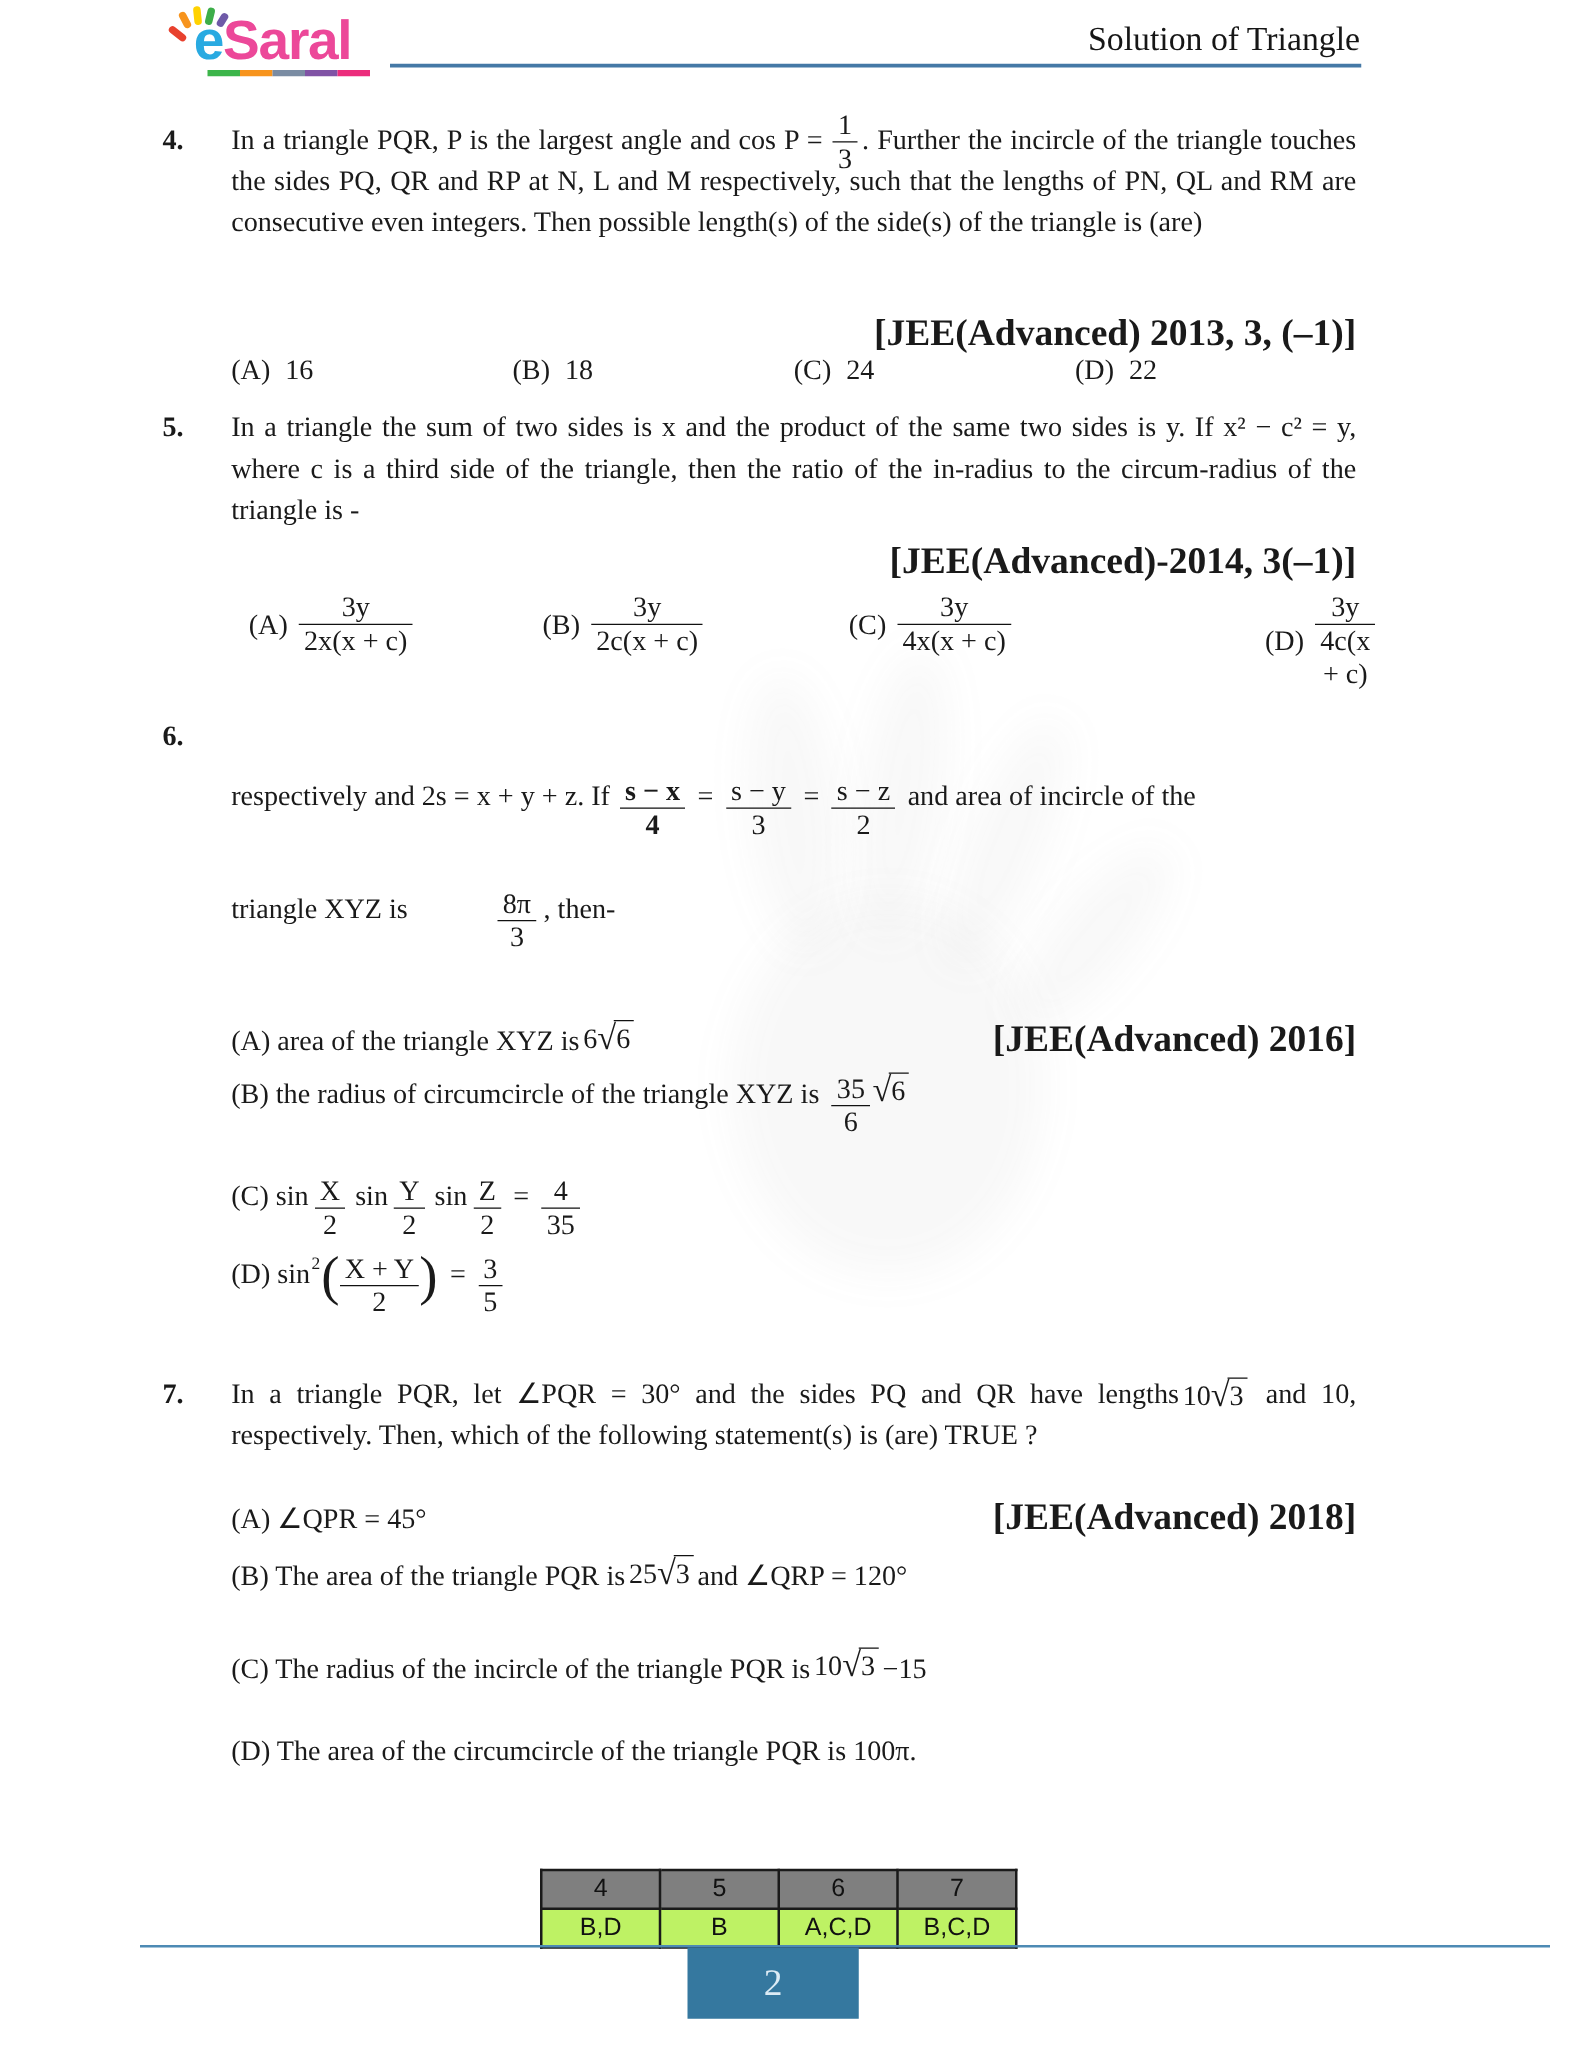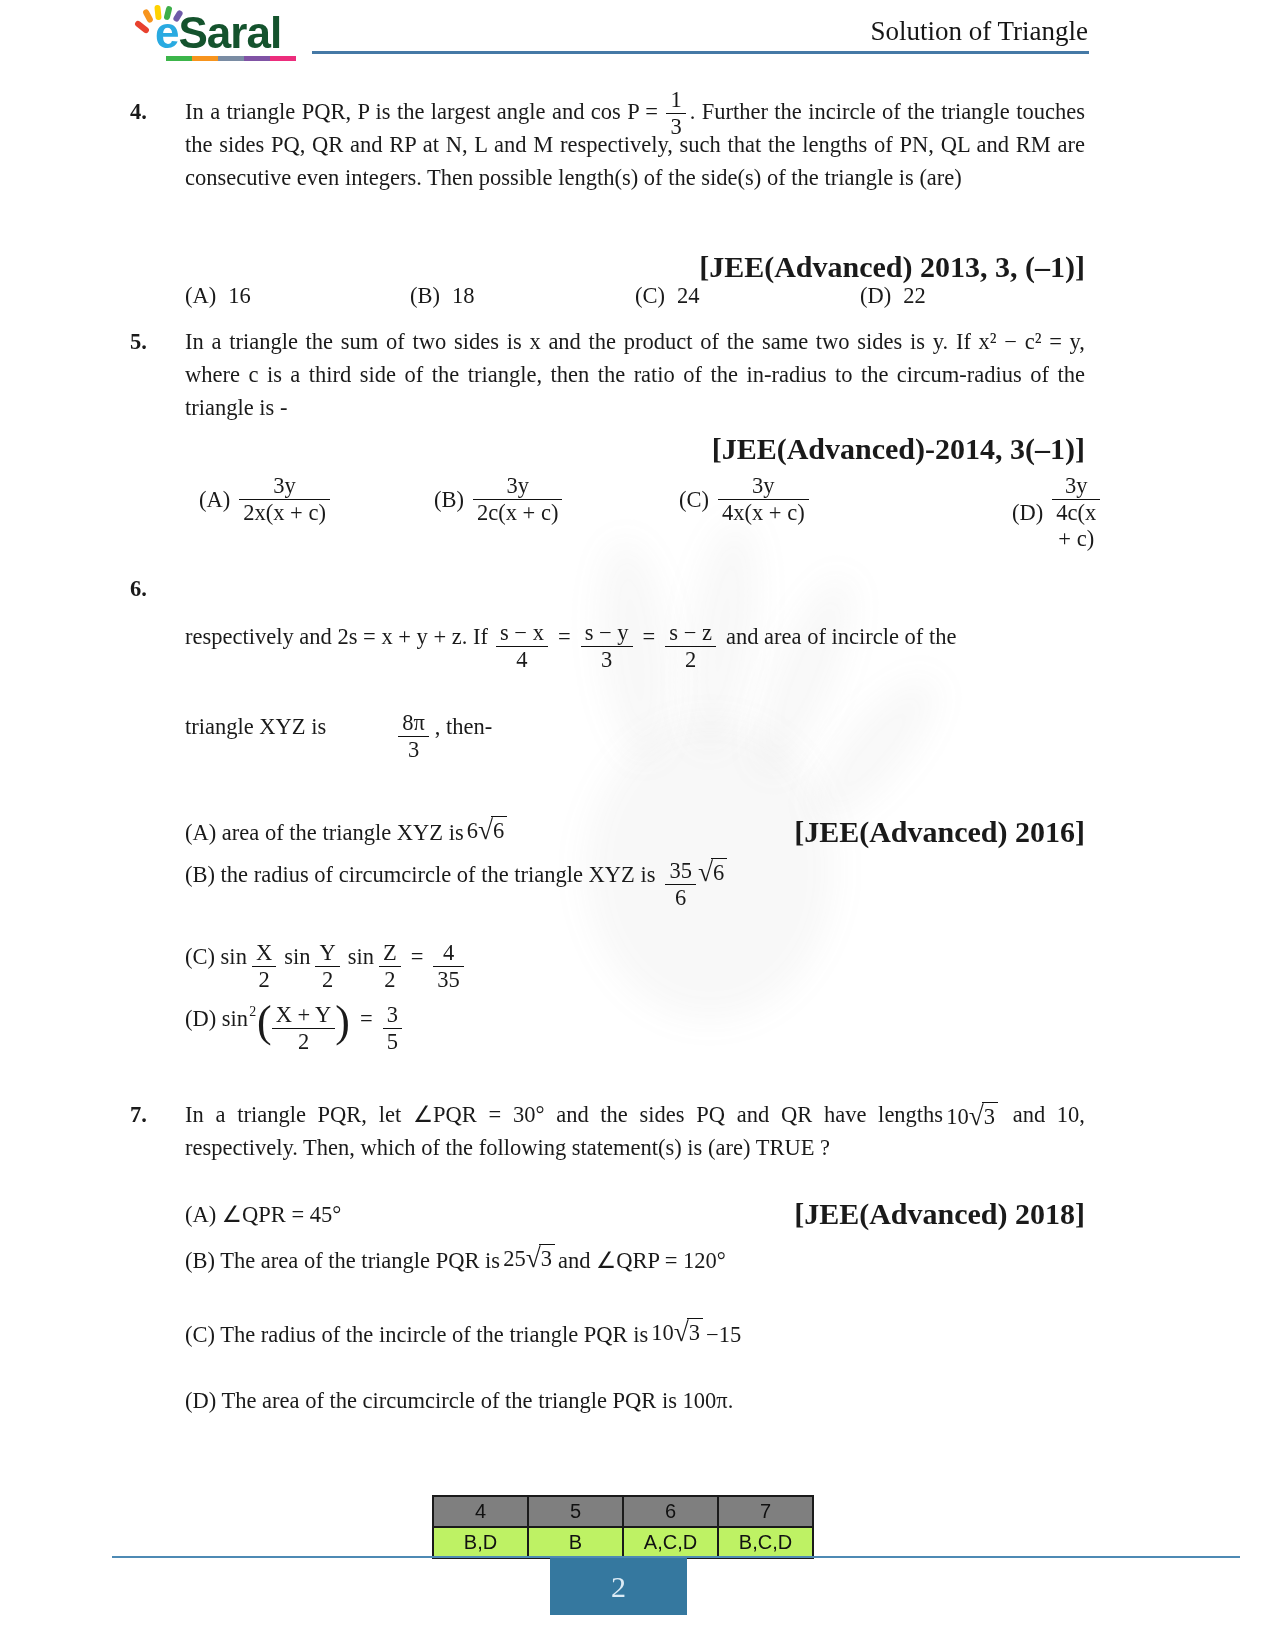--- a/index.html
+++ b/index.html
@@ -7,21 +7,21 @@
         font-family:"Liberation Serif",serif;color:#1a1a1a;}
   
   .logo{position:absolute;left:128px;top:5px;width:190px;height:56px;font-family:"Liberation Sans",sans-serif;}
   .finger{position:absolute;border-radius:4px;}
   .f-red{left:6px;top:19px;width:16px;height:6px;transform:rotate(38deg);background:#e8412e;}
   .f-orange{left:17px;top:4px;width:6px;height:14px;transform:rotate(-28deg);background:#f7941d;}
   .f-yellow{left:27px;top:0px;width:6px;height:15px;transform:rotate(-6deg);background:#ffd200;}
   .f-green{left:37px;top:1px;width:6px;height:14px;transform:rotate(14deg);background:#3dae49;}
   .f-purple{left:47px;top:5px;width:6px;height:12px;transform:rotate(32deg);background:#6f5aa8;}
   .logo-text{position:absolute;left:27px;top:6px;font-size:44px;font-weight:700;line-height:1;letter-spacing:-1px;}
-  .lg-e{color:#29aae1;} .lg-s{color:#14532d;}
+  .lg-e{color:#29aae1;} .lg-s{color:#ec4899;}
   .logo-underline{position:absolute;left:38px;top:51px;display:flex;height:5px;}
   .seg{width:26px;height:5px;}
   .doc-title{position:absolute;top:16px;right:187px;font-size:27px;color:#161616;}
   .header-rule{position:absolute;left:312px;top:51px;width:777px;height:3px;background:#4579a6;}
   
   .wm{position:absolute;background:rgba(125,125,125,0.05);filter:blur(16px);border-radius:50%;}
   
   .q{position:absolute;left:185px;width:900px;font-size:22.5px;line-height:1.47;}
   .qnum{position:absolute;left:-55px;top:0;font-weight:700;}
   .qtext{margin:0;text-align:justify;}
@@ -143,21 +143,21 @@
             <span class="d">4c(x + c)</span>
           </span>
         </div>
     </div>
   </section>
 
   <section class="q" style="top:572px;height:520px;">
     <div class="qnum">6.</div>
     <div class="absrow flexc" style="top:48px;">
       <span>respectively  and 2s = x + y + z. If </span>
-      <span class="frac" style="margin-left:8px;">
+      <span class="frac" style="margin-left:8px;font-weight:bold;">
           <span class="n">s − x</span>
           <span class="d">4</span>
         </span>
       <span class="eq">=</span>
       <span class="frac">
           <span class="n">s − y</span>
           <span class="d">3</span>
         </span>
       <span class="eq">=</span>
       <span class="frac">

